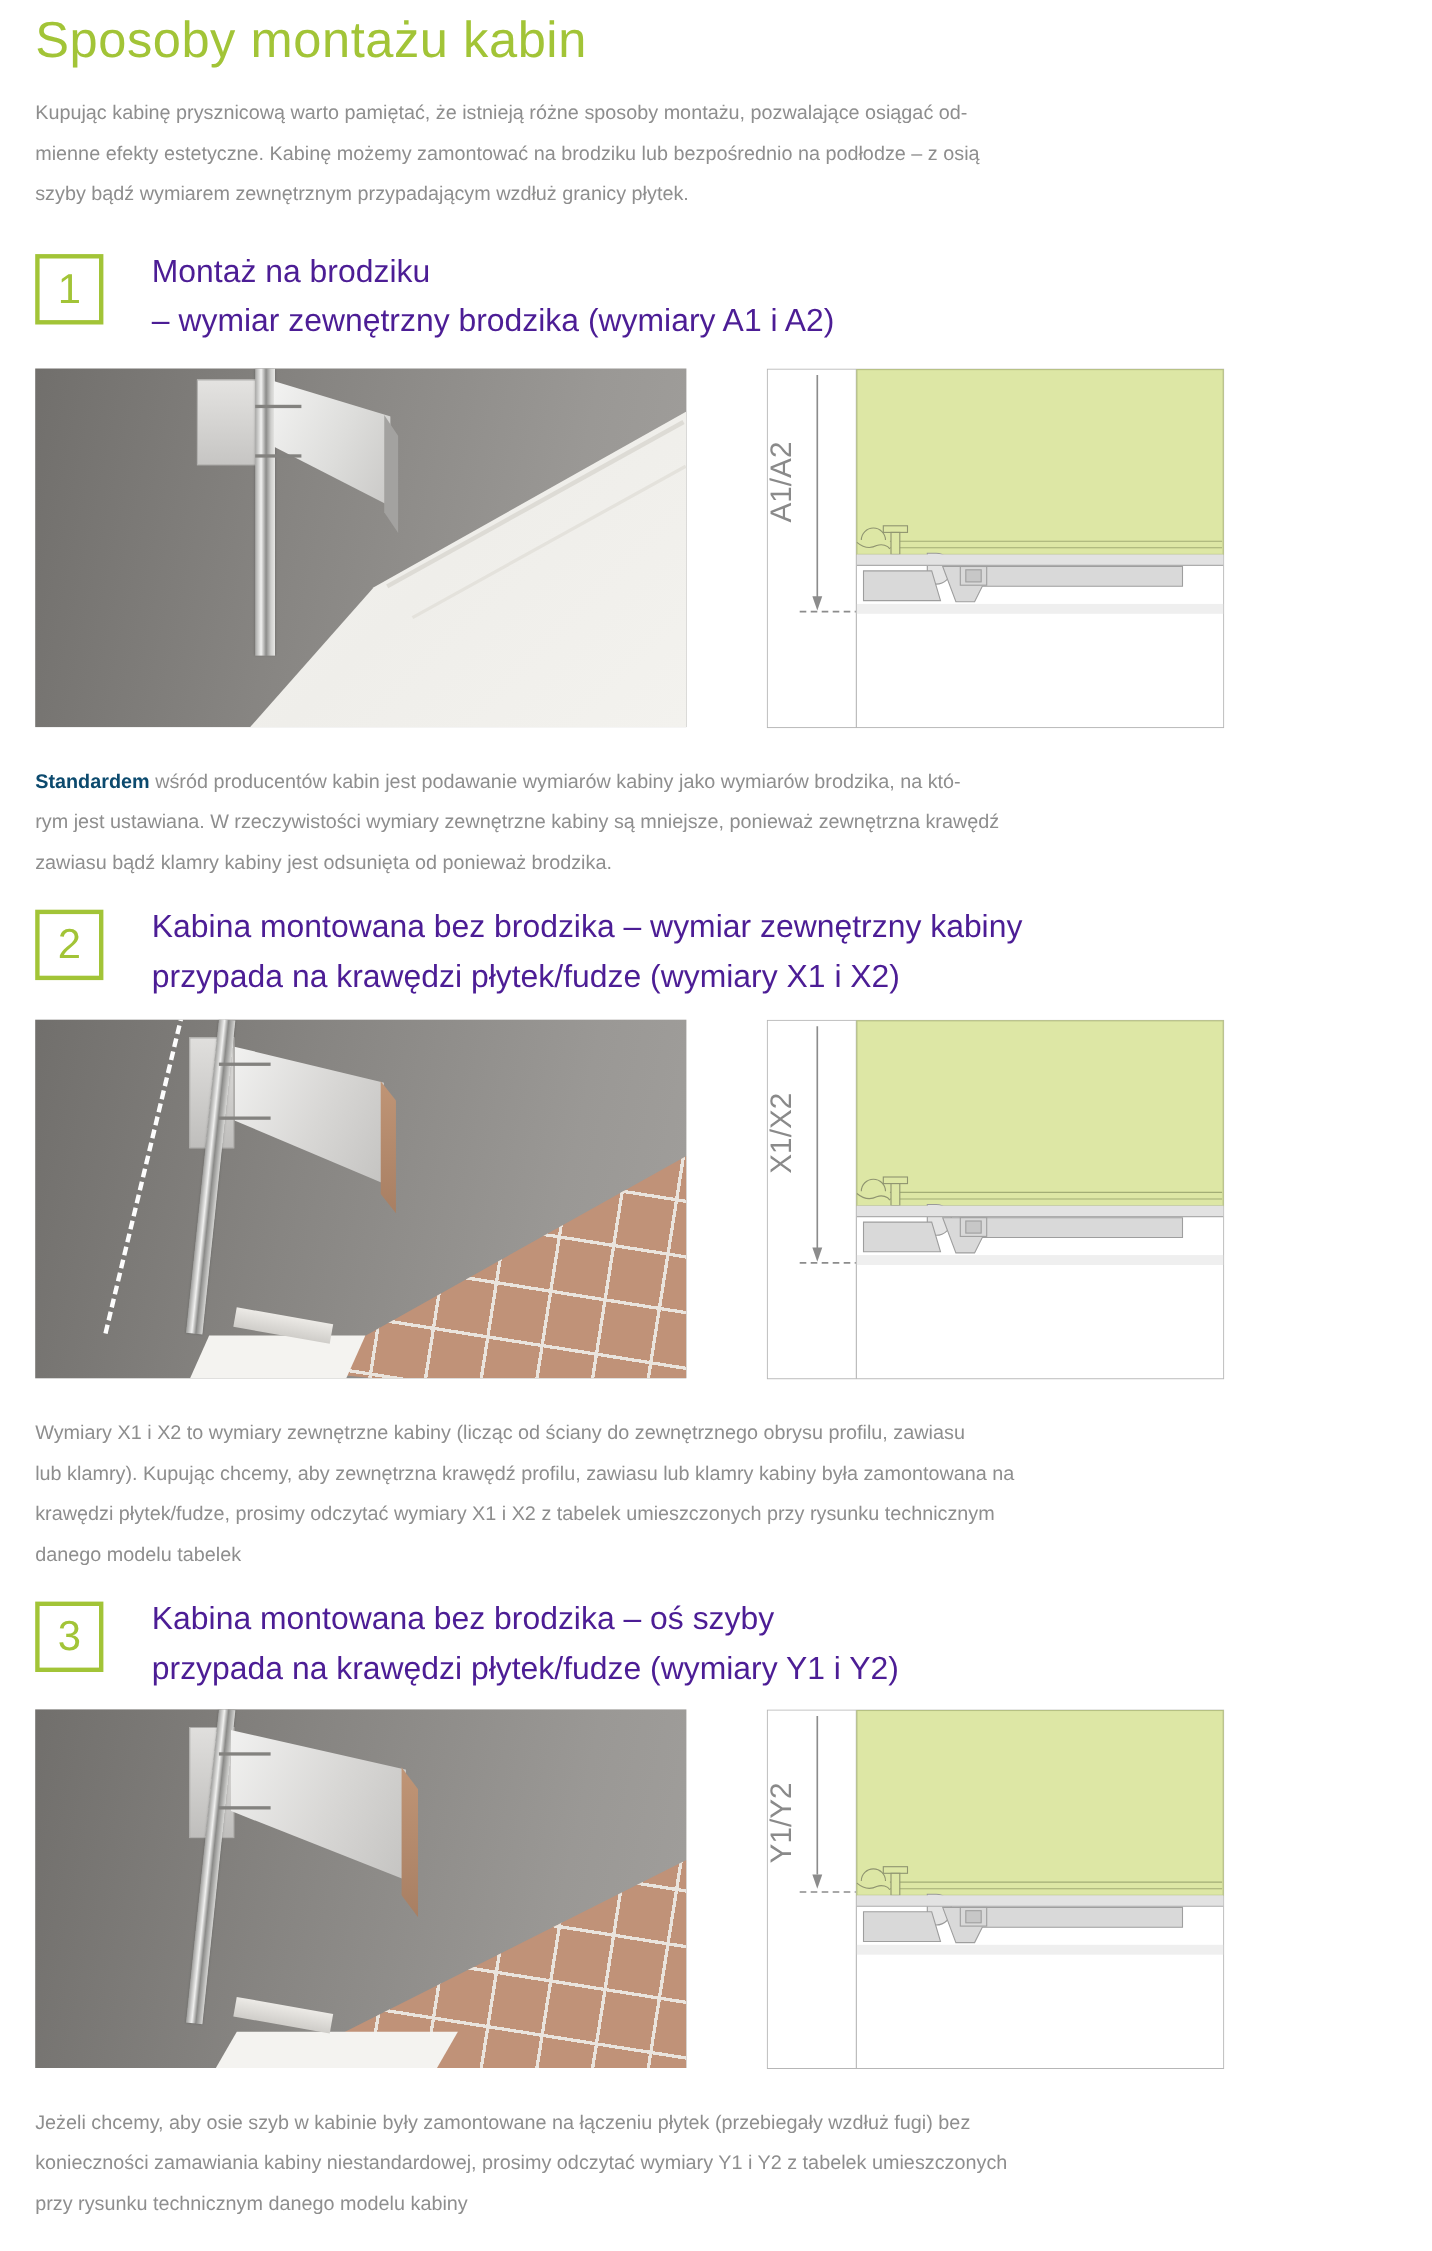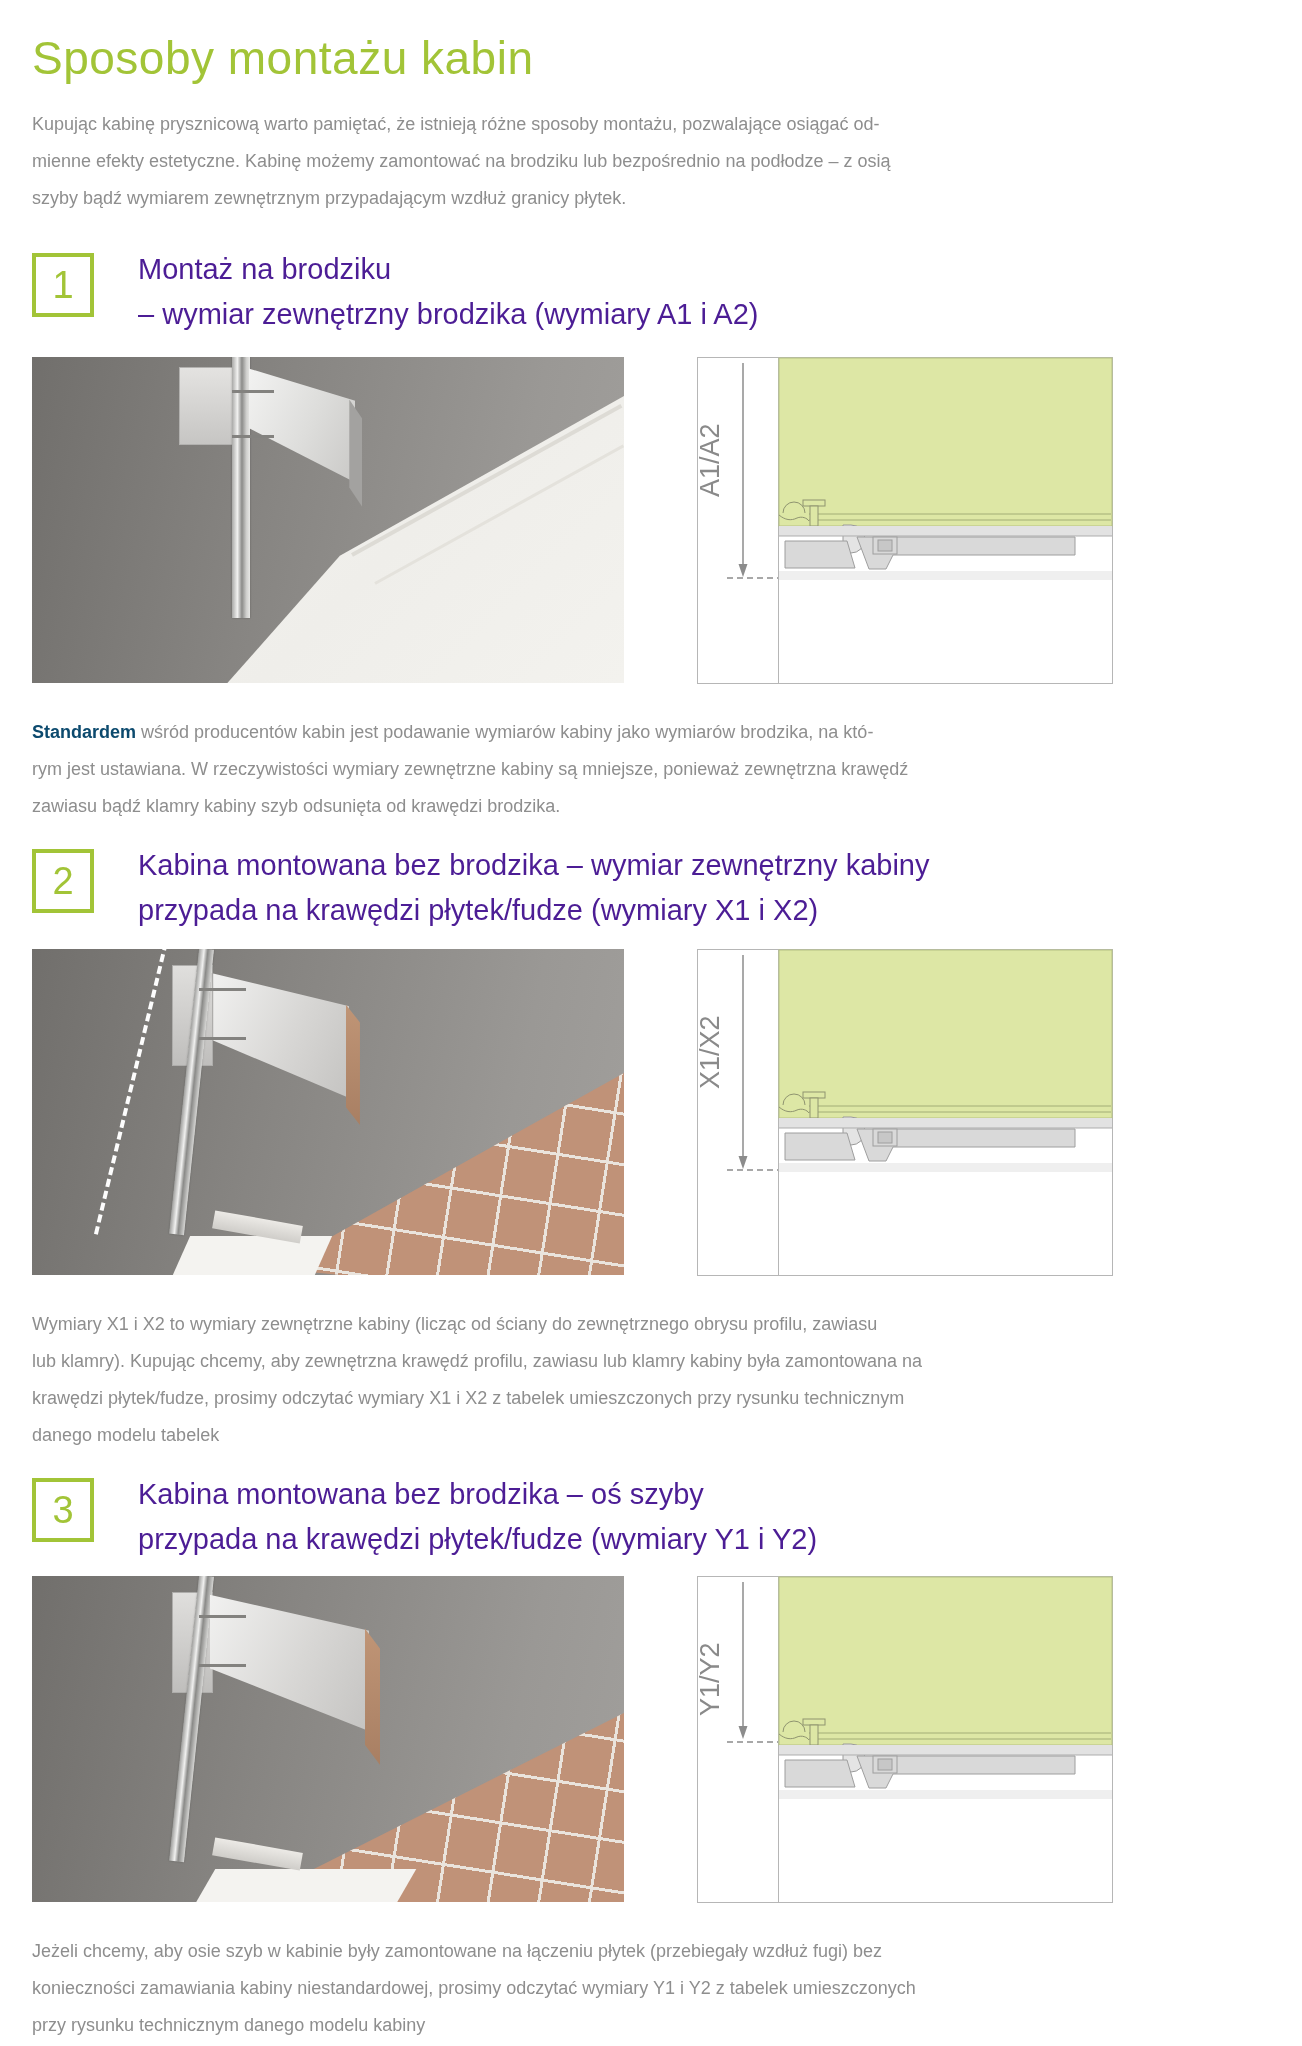--- a/index.html
+++ b/index.html
@@ -1,21 +1,21 @@
 <!DOCTYPE html>
 <html><head>
 <meta charset="utf-8">
 <style>
   html,body{margin:0;padding:0;}
   body{
     width:1302px;height:2046px;background:#ffffff;
     font-family:"Liberation Sans", sans-serif;
     -webkit-font-smoothing:antialiased;overflow:hidden;
   }
-  .page{padding:30px 28px 0 32px;}
+  .page{padding:8px 28px 0 32px;}
   .title{
     font-size:46px;font-weight:400;color:#a2c437;margin:0;
     letter-spacing:0.5px;line-height:56px;
   }
   .intro{margin-top:20px;}
   .bodytext{font-size:18px;line-height:37px;color:#8e8e8e;}
   .line{display:block;white-space:nowrap;}
   .lead{color:#0c4a6e;font-weight:bold;}
 
   .sec-header{display:flex;align-items:flex-start;}
@@ -153,21 +153,21 @@
       <line x1="46" y1="6" x2="46" y2="208" stroke="#8c8c8c" stroke-width="1.5"></line>
       <polygon points="46,220 41.5,207 50.5,207" fill="#8c8c8c"></polygon>
       <line x1="30" y1="221" x2="81" y2="221" stroke="#8c8c8c" stroke-width="1.5" stroke-dasharray="6 4"></line>
       <text transform="translate(22 140) rotate(-90)" fill="#8a8a8a" font-size="27">A1/A2</text>
     </svg>
   </div>
 
   <p class="bodytext" style="margin-top:30px">
     <span class="line"><b class="lead">Standardem</b><span> wśród producentów kabin jest podawanie wymiarów kabiny jako wymiarów brodzika, na któ-</span></span>
     <span class="line">rym jest ustawiana. W rzeczywistości wymiary zewnętrzne kabiny są mniejsze, ponieważ zewnętrzna krawędź</span>
-    <span class="line">zawiasu bądź klamry kabiny szyb odsunięta od krawędzi brodzika.</span>
+    <span class="line">zawiasu bądź klamry kabiny jest odsunięta od ponieważ brodzika.</span>
   </p>
 
   <div class="sec-header sec2">
     <div class="marker">2</div>
     <div class="sec-heading">
       <span class="line">Kabina montowana bez brodzika – wymiar zewnętrzny kabiny</span>
       <span class="line">przypada na krawędzi płytek/fudze (wymiary X1 i X2)</span>
     </div>
   </div>
 

